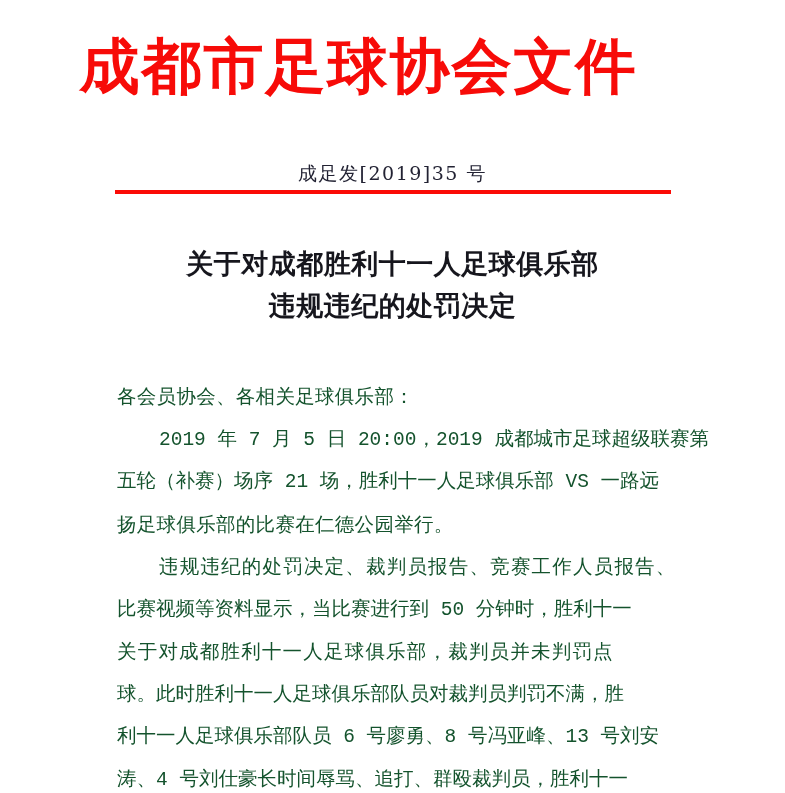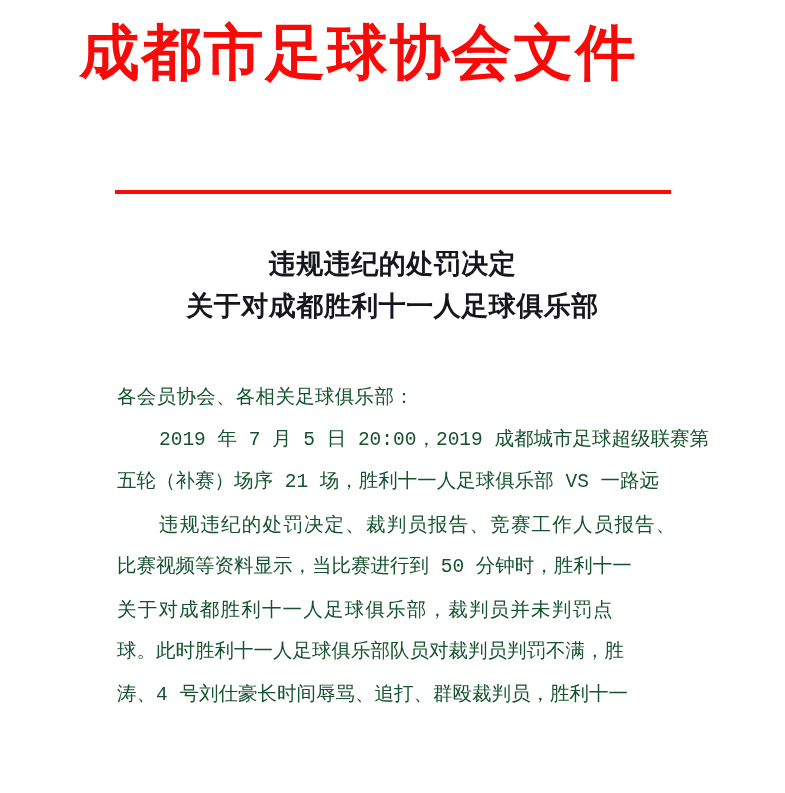--- a/index.html
+++ b/index.html
@@ -17,21 +17,21 @@
   .page {
     position: relative;
     width: 785px;
     height: 793px;
     background: #ffffff;
   }
 
   
   .masthead {
     position: absolute;
-    top: 14px;
+    top: 28px;
     left: 0;
     width: 717px;
     text-align: center;
   }
   .masthead-title {
     display: inline-block;
     color: #f70b08;
     font-family: "DejaVu Serif", "Liberation Serif", serif;
     font-weight: 700;
     font-size: 60px;
@@ -116,32 +116,37 @@
 </style>
 </head>
 <body>
 
 <div class="page">
 
   <div class="masthead">
     <span class="masthead-title">成都市足球协会文件</span>
   </div>
 
+  <div class="doc-number-row">
+    <span class="doc-number">成足发[2019]35 号</span>
+  </div>
 
   <div class="red-rule"></div>
 
   <div class="doc-title">
+    <span class="doc-title-line">关于对成都胜利十一人足球俱乐部</span>
     <span class="doc-title-line">违规违纪的处罚决定</span>
-    <span class="doc-title-line">关于对成都胜利十一人足球俱乐部</span>
   </div>
 
   <div class="body-block">
     <span class="body-line">各会员协会、各相关足球俱乐部：</span>
     <span class="body-line indent tight">2019 年 7 月 5 日 20:00，2019 成都城市足球超级联赛第</span>
     <span class="body-line tight">五轮（补赛）场序 21 场，胜利十一人足球俱乐部 VS 一路远</span>
+    <span class="body-line">扬足球俱乐部的比赛在仁德公园举行。</span>
     <span class="body-line indent loose">违规违纪的处罚决定、裁判员报告、竞赛工作人员报告、</span>
     <span class="body-line tight">比赛视频等资料显示，当比赛进行到 50 分钟时，胜利十一</span>
     <span class="body-line loose">关于对成都胜利十一人足球俱乐部，裁判员并未判罚点</span>
     <span class="body-line tight">球。此时胜利十一人足球俱乐部队员对裁判员判罚不满，胜</span>
+    <span class="body-line tight">利十一人足球俱乐部队员 6 号廖勇、8 号冯亚峰、13 号刘安</span>
     <span class="body-line tight">涛、4 号刘仕豪长时间辱骂、追打、群殴裁判员，胜利十一</span>
   </div>
 
 </div>
 
 </body></html>

